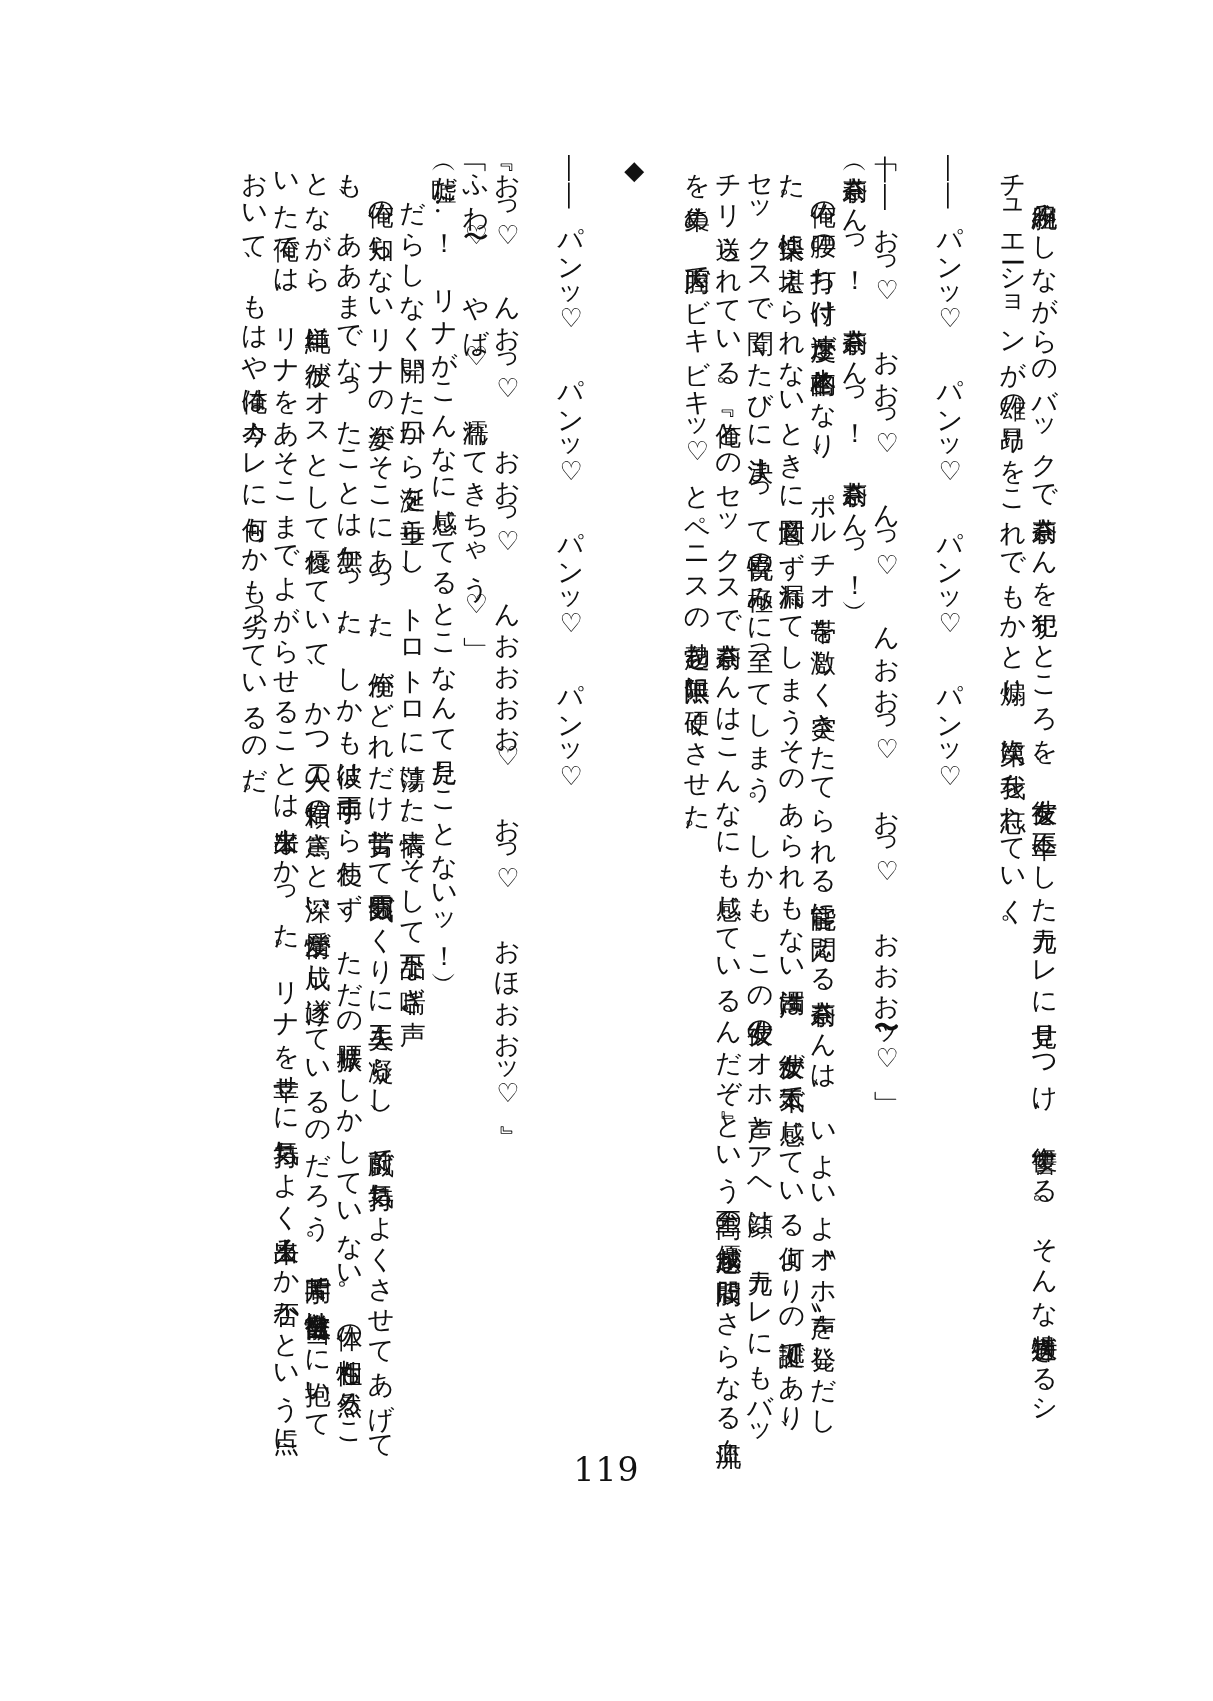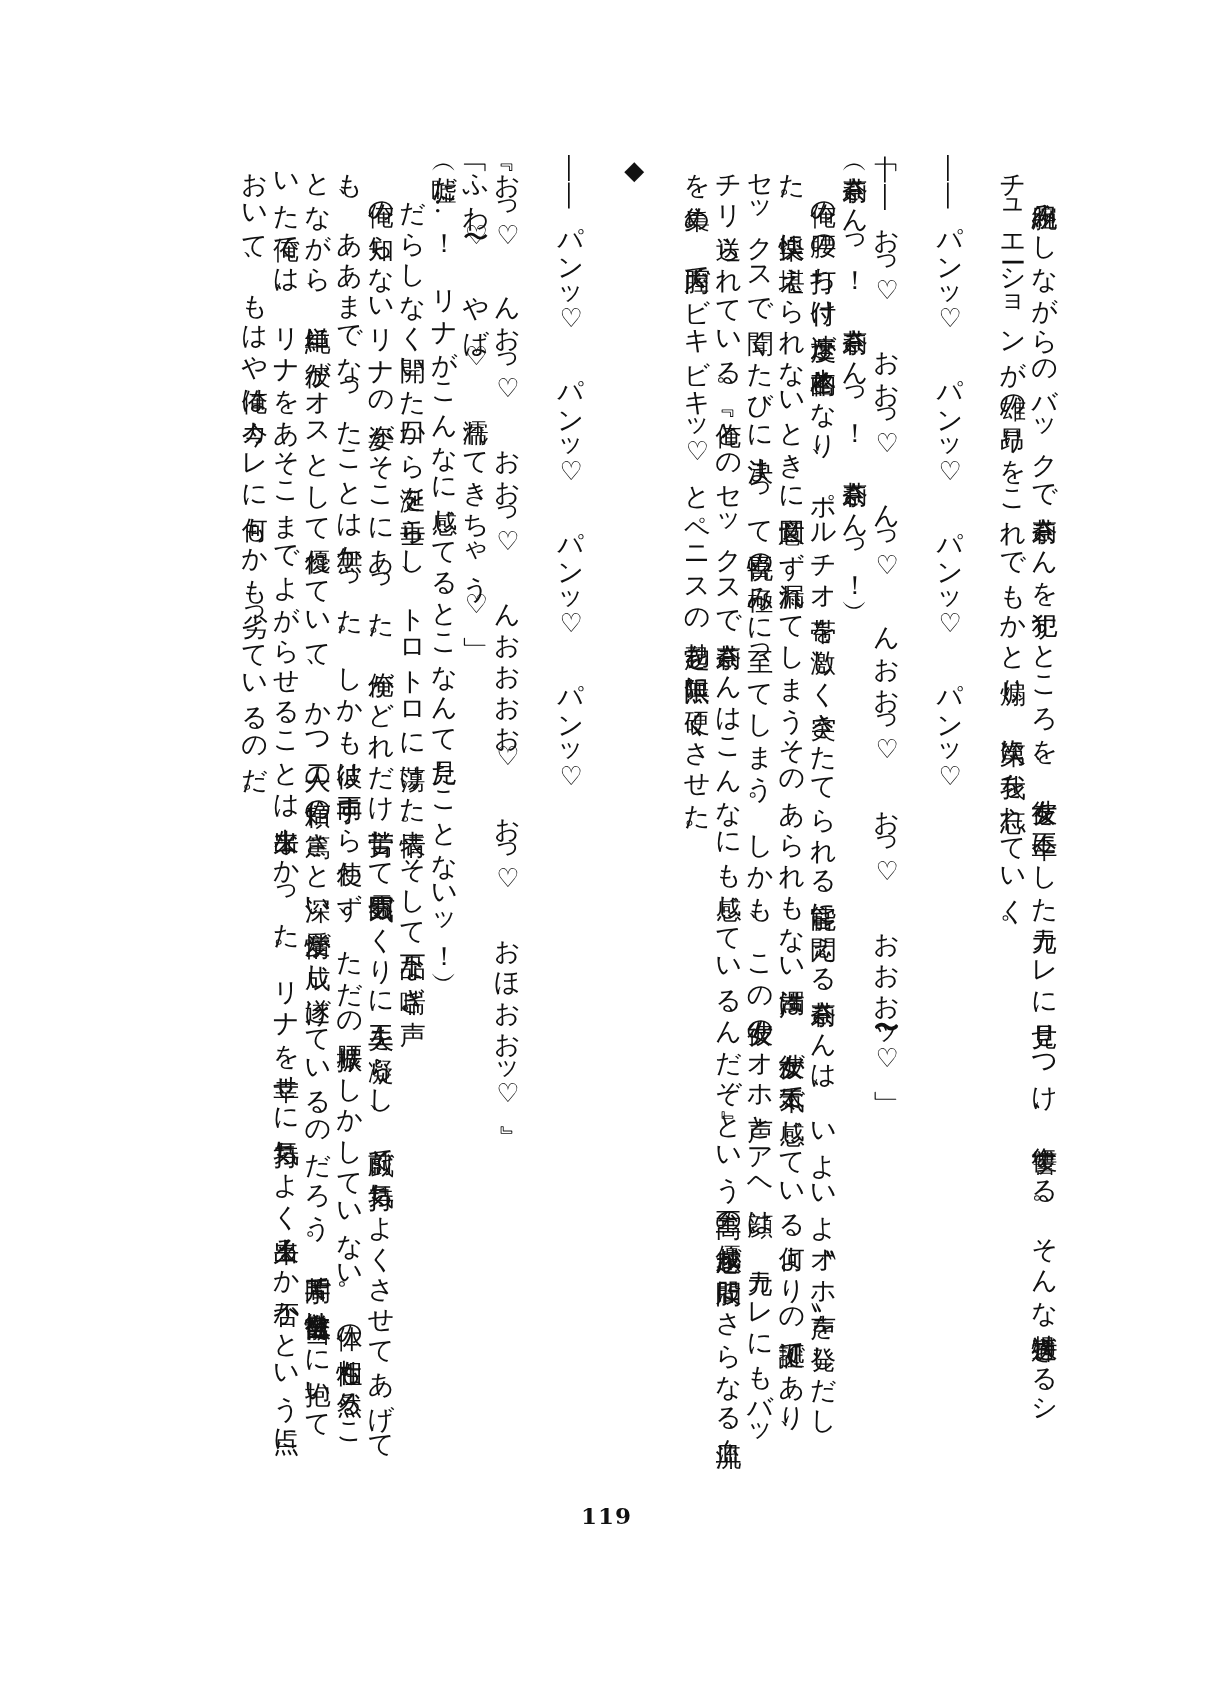--- a/index.html
+++ b/index.html
@@ -23,28 +23,27 @@
     font-size: 26px;
     line-height: 31.6px;
     letter-spacing: 1.5px;
     line-break: strict;
   }
   .vtext p { margin: 0; padding: 0; }
   .vtext p.indent { text-indent: 27.5px; }
   .vtext p.gap { margin-right: 31.6px; }
   .page-number {
     position: absolute;
-    top: 1502px;
+    top: 1450px;
     left: 0;
     width: 100%;
     text-align: center;
-    font-size: 23px;
+    font-size: 33px;
     letter-spacing: 1px;
     color: #111111;
-    font-weight: bold;
   }
 </style>
 </head>
 <body>
 
 <div class="page">
   <div class="vtext">
     <p class="indent">腕組みしながらのバックで莉奈さんを犯すところを、彼女を不幸にした元カレに見せつけ、復讐する。そんな特殊過ぎるシチュエーションが雄の昂りをこれでもかと煽り、次第に我を忘れていく。</p>
     <p class="gap">――パンッ♡　パンッ♡　パンッ♡　パンッ♡</p>
     <p class="gap">「――おっ♡　おおっ♡　んっ♡　んお゙お゙っ♡　お゙っ♡　お゙お゙お゙〜〜ッ♡」</p>

